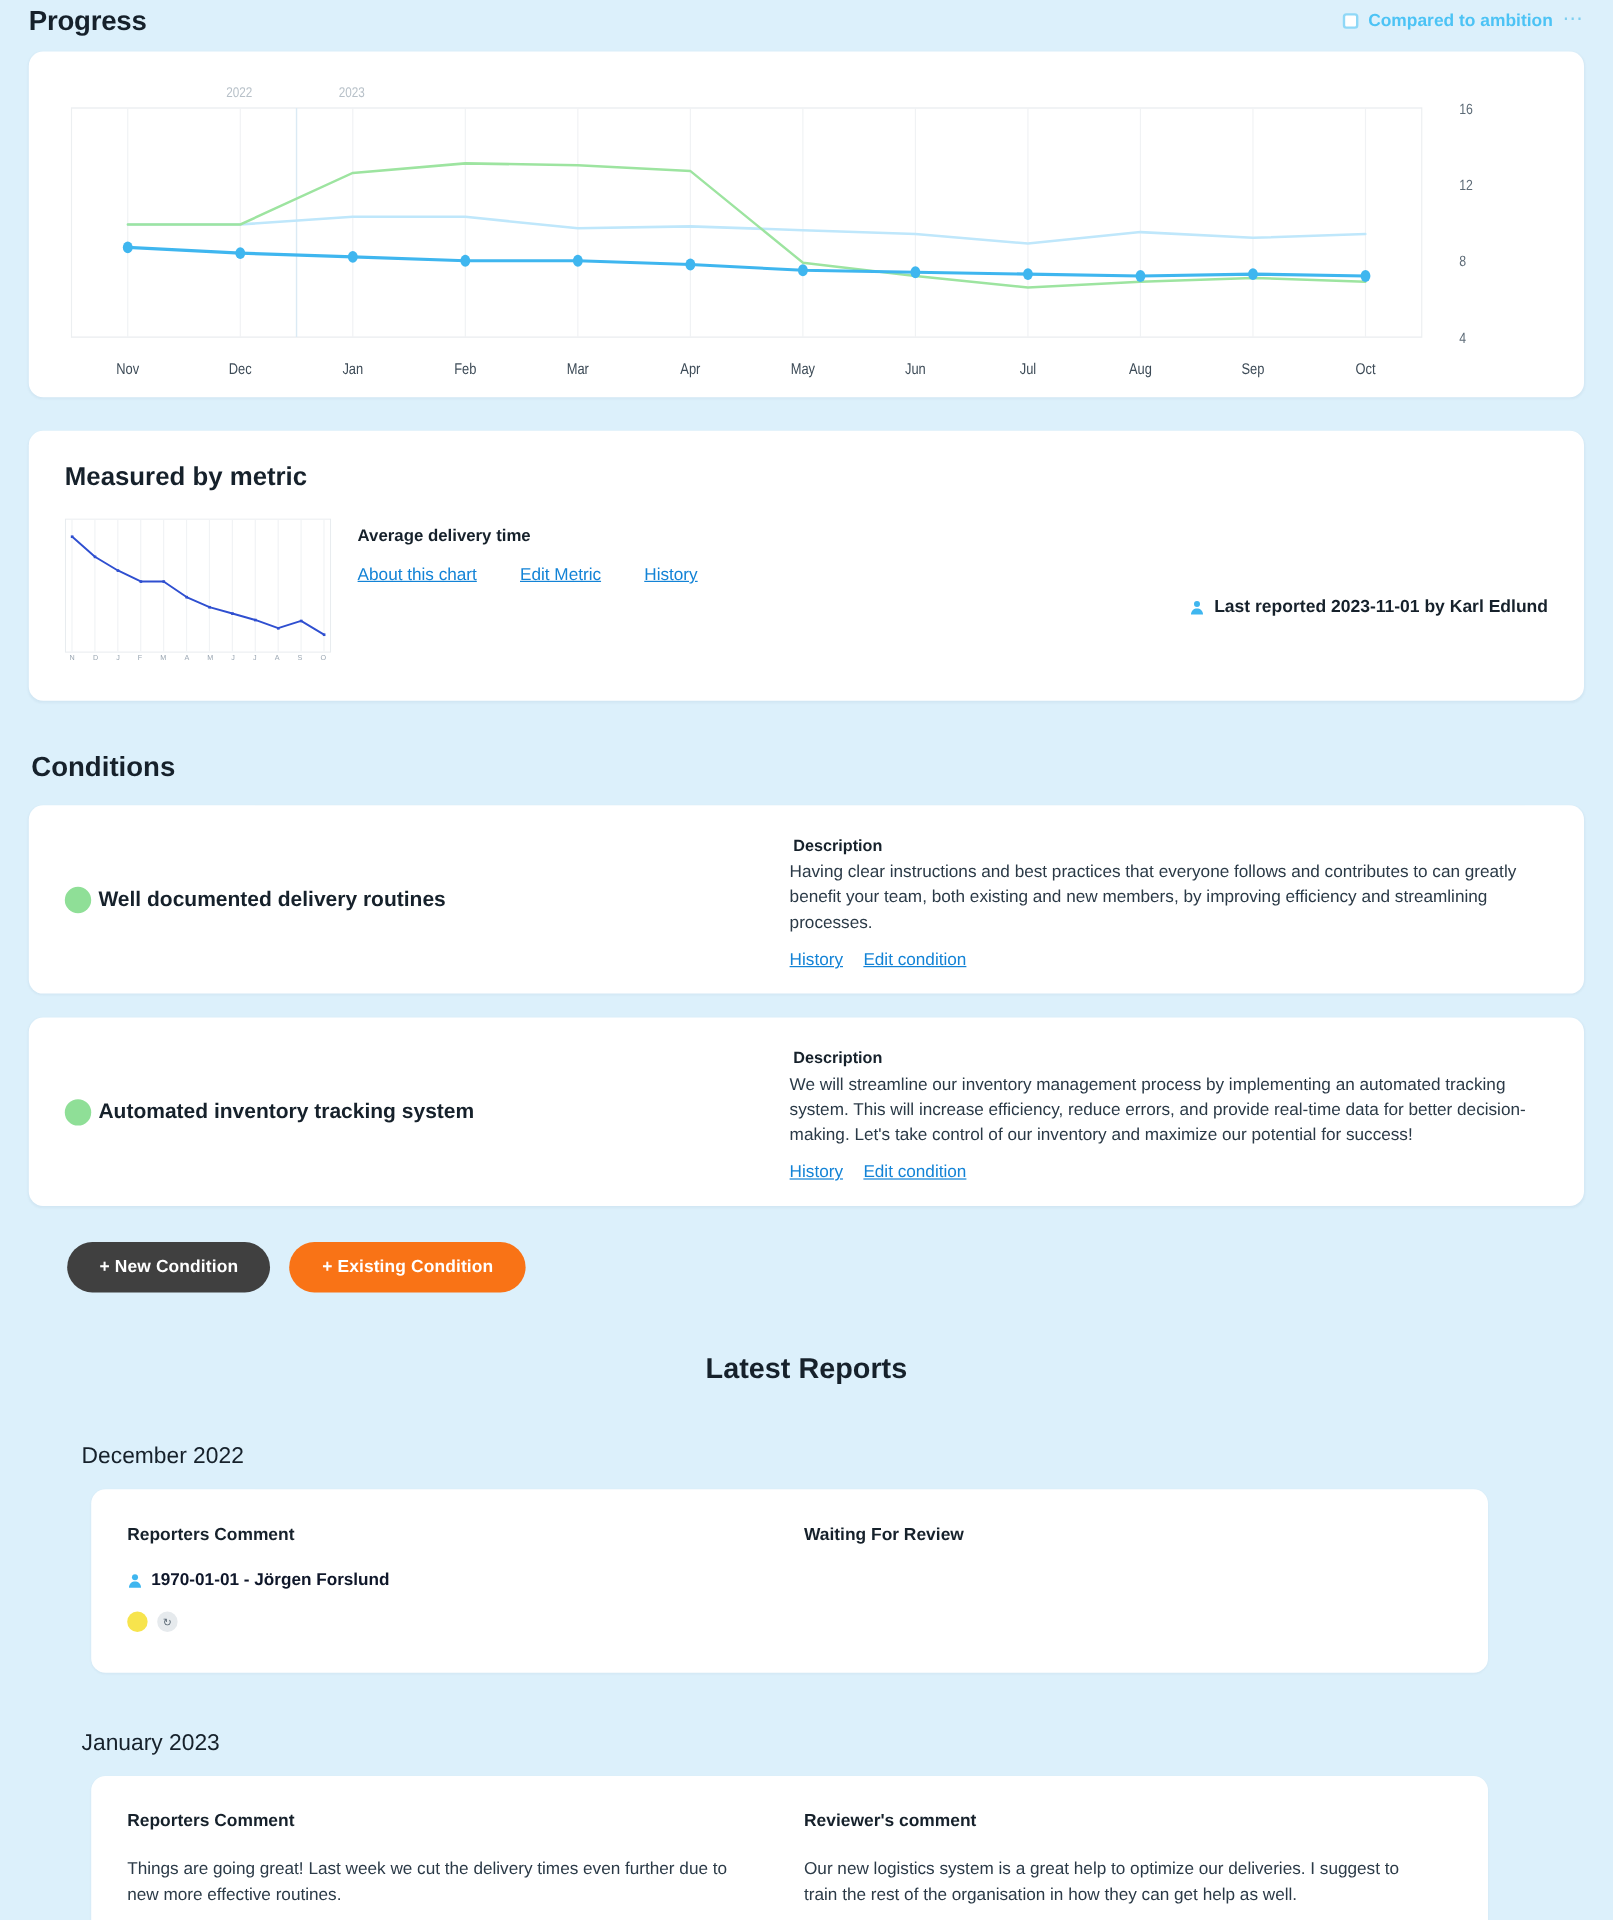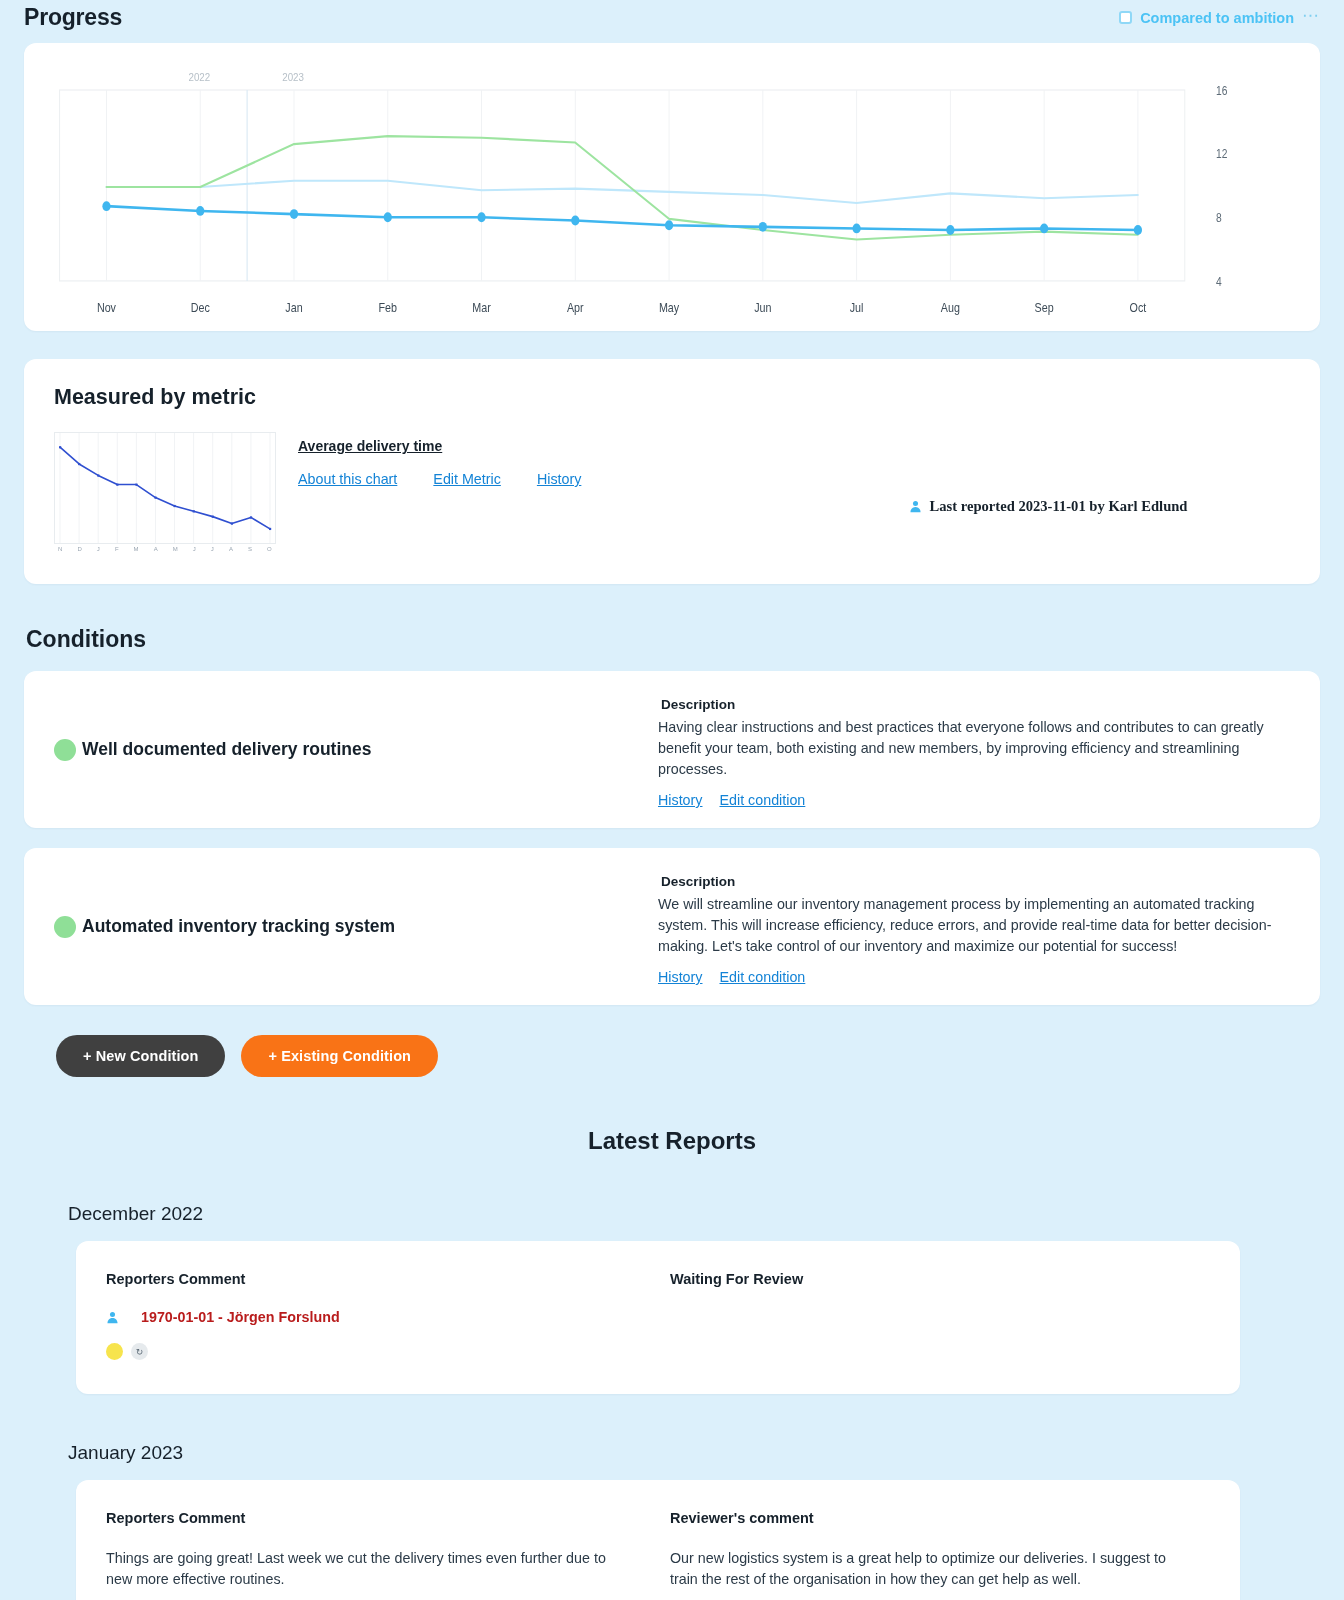--- a/index.html
+++ b/index.html
@@ -32,26 +32,26 @@
   .chart-svg { display: block; width: 100%; height: 100%; }
 
   
   .metric-card { margin-top: 28px; padding: 26px 30px 26px 30px; }
   .metric-card h2 { margin: 0 0 22px 0; font-size: 21.5px; font-weight: 700; color: #16212b; }
   .metric-body { display: flex; align-items: flex-start; }
   .spark-box { width: 222px; height: 126px; flex: 0 0 222px; }
   .spark-svg { display: block; width: 222px; height: 112px; }
   .spark-axis { display: flex; justify-content: space-between; padding: 2px 4px 0 4px; font-size: 6px; color: #9aa6b2; letter-spacing: .2px; }
   .metric-text { flex: 0 0 470px; padding-left: 22px; padding-top: 6px; }
-  .metric-title { font-size: 14px; font-weight: 700; color: #16212b; margin-bottom: 3px; text-decoration: underline; }
+  .metric-title { font-size: 14px; font-weight: 700; color: #16212b; margin-bottom: 3px; }
   .metric-desc { font-size: 14.3px; line-height: 21.5px; color: #2b3a47; }
   .lnk { color: #1383d6; text-decoration: underline; font-size: 14.3px; cursor: pointer; }
   .show-more { display: inline-block; margin-top: 0px; }
   .metric-links { margin-top: 17px; display: flex; gap: 36px; }
-  .metric-side { flex: 1; display: flex; align-items: flex-start; justify-content: center; padding-top: 66px; padding-left: 60px; font-family: Liberation Serif, serif; }
+  .metric-side { flex: 1; display: flex; align-items: flex-start; justify-content: flex-end; padding-top: 66px; padding-left: 60px; }
   .reported { font-size: 14.6px; font-weight: 700; color: #16212b; display: flex; align-items: center; gap: 8px; white-space: nowrap; }
 
   
   .sec-title { font-size: 23px; font-weight: 700; margin: 42px 0 18px 2px; color: #16212b; }
   .cond-card { display: flex; align-items: stretch; margin-bottom: 20px; }
   .cond-left { flex: 0 0 634px; display: flex; align-items: center; padding: 30px 0 30px 30px; }
   .cond-dot { width: 22px; height: 22px; border-radius: 50%; background: #8fdf97; flex: 0 0 22px; }
   .cond-name { font-size: 17.5px; font-weight: 700; margin-left: 6px; color: #16212b; }
   .cond-right { flex: 1; padding: 26px 40px 20px 0; }
   .cond-dlabel { font-size: 13.5px; font-weight: 700; color: #16212b; margin-bottom: 5px; padding-left: 3px;}
@@ -66,21 +66,21 @@
   .btn-orange { background: #f97316; }
 
   
   .reports-title { text-align: center; font-size: 24px; font-weight: 700; margin: 50px 0 0 0; color: #16212b; }
   .month { font-size: 19px; font-weight: 400; color: #16212b; margin: 48px 0 16px 44px; }
   .report-card { margin: 0 80px 0 52px; padding: 30px 34px 34px 30px; display: flex; }
   .rep-col { flex: 1; padding-right: 20px; }
   .rep-col.second { padding-left: 28px; }
   .rep-h { font-size: 14.5px; font-weight: 700; color: #16212b; margin-bottom: 22px; }
   .rep-link { display: inline-block; margin-bottom: 14px; }
-  .rep-meta { font-size: 14.3px; font-weight: 700; color: #b91c1c; display: flex; align-items: center; gap: 22px; }
+  .rep-meta { font-size: 14.3px; font-weight: 700; color: #0f172a; display: flex; align-items: center; gap: 7px; }
   .badges { display: flex; gap: 8px; margin-top: 18px; align-items: center; }
   .badge { width: 17px; height: 17px; border-radius: 50%; display: flex; align-items: center; justify-content: center; }
   .badge-yellow { background: #f7e44d; }
   .badge-grey { background: #e6eaed; color: #5d6b77; font-size: 9px; }
   .rep-text { font-size: 14.3px; line-height: 21px; color: #2b3a47; }
   .person-icon { display: inline-block; width: 13px; height: 13px; }
 </style>
 </head>
 <body>
 

